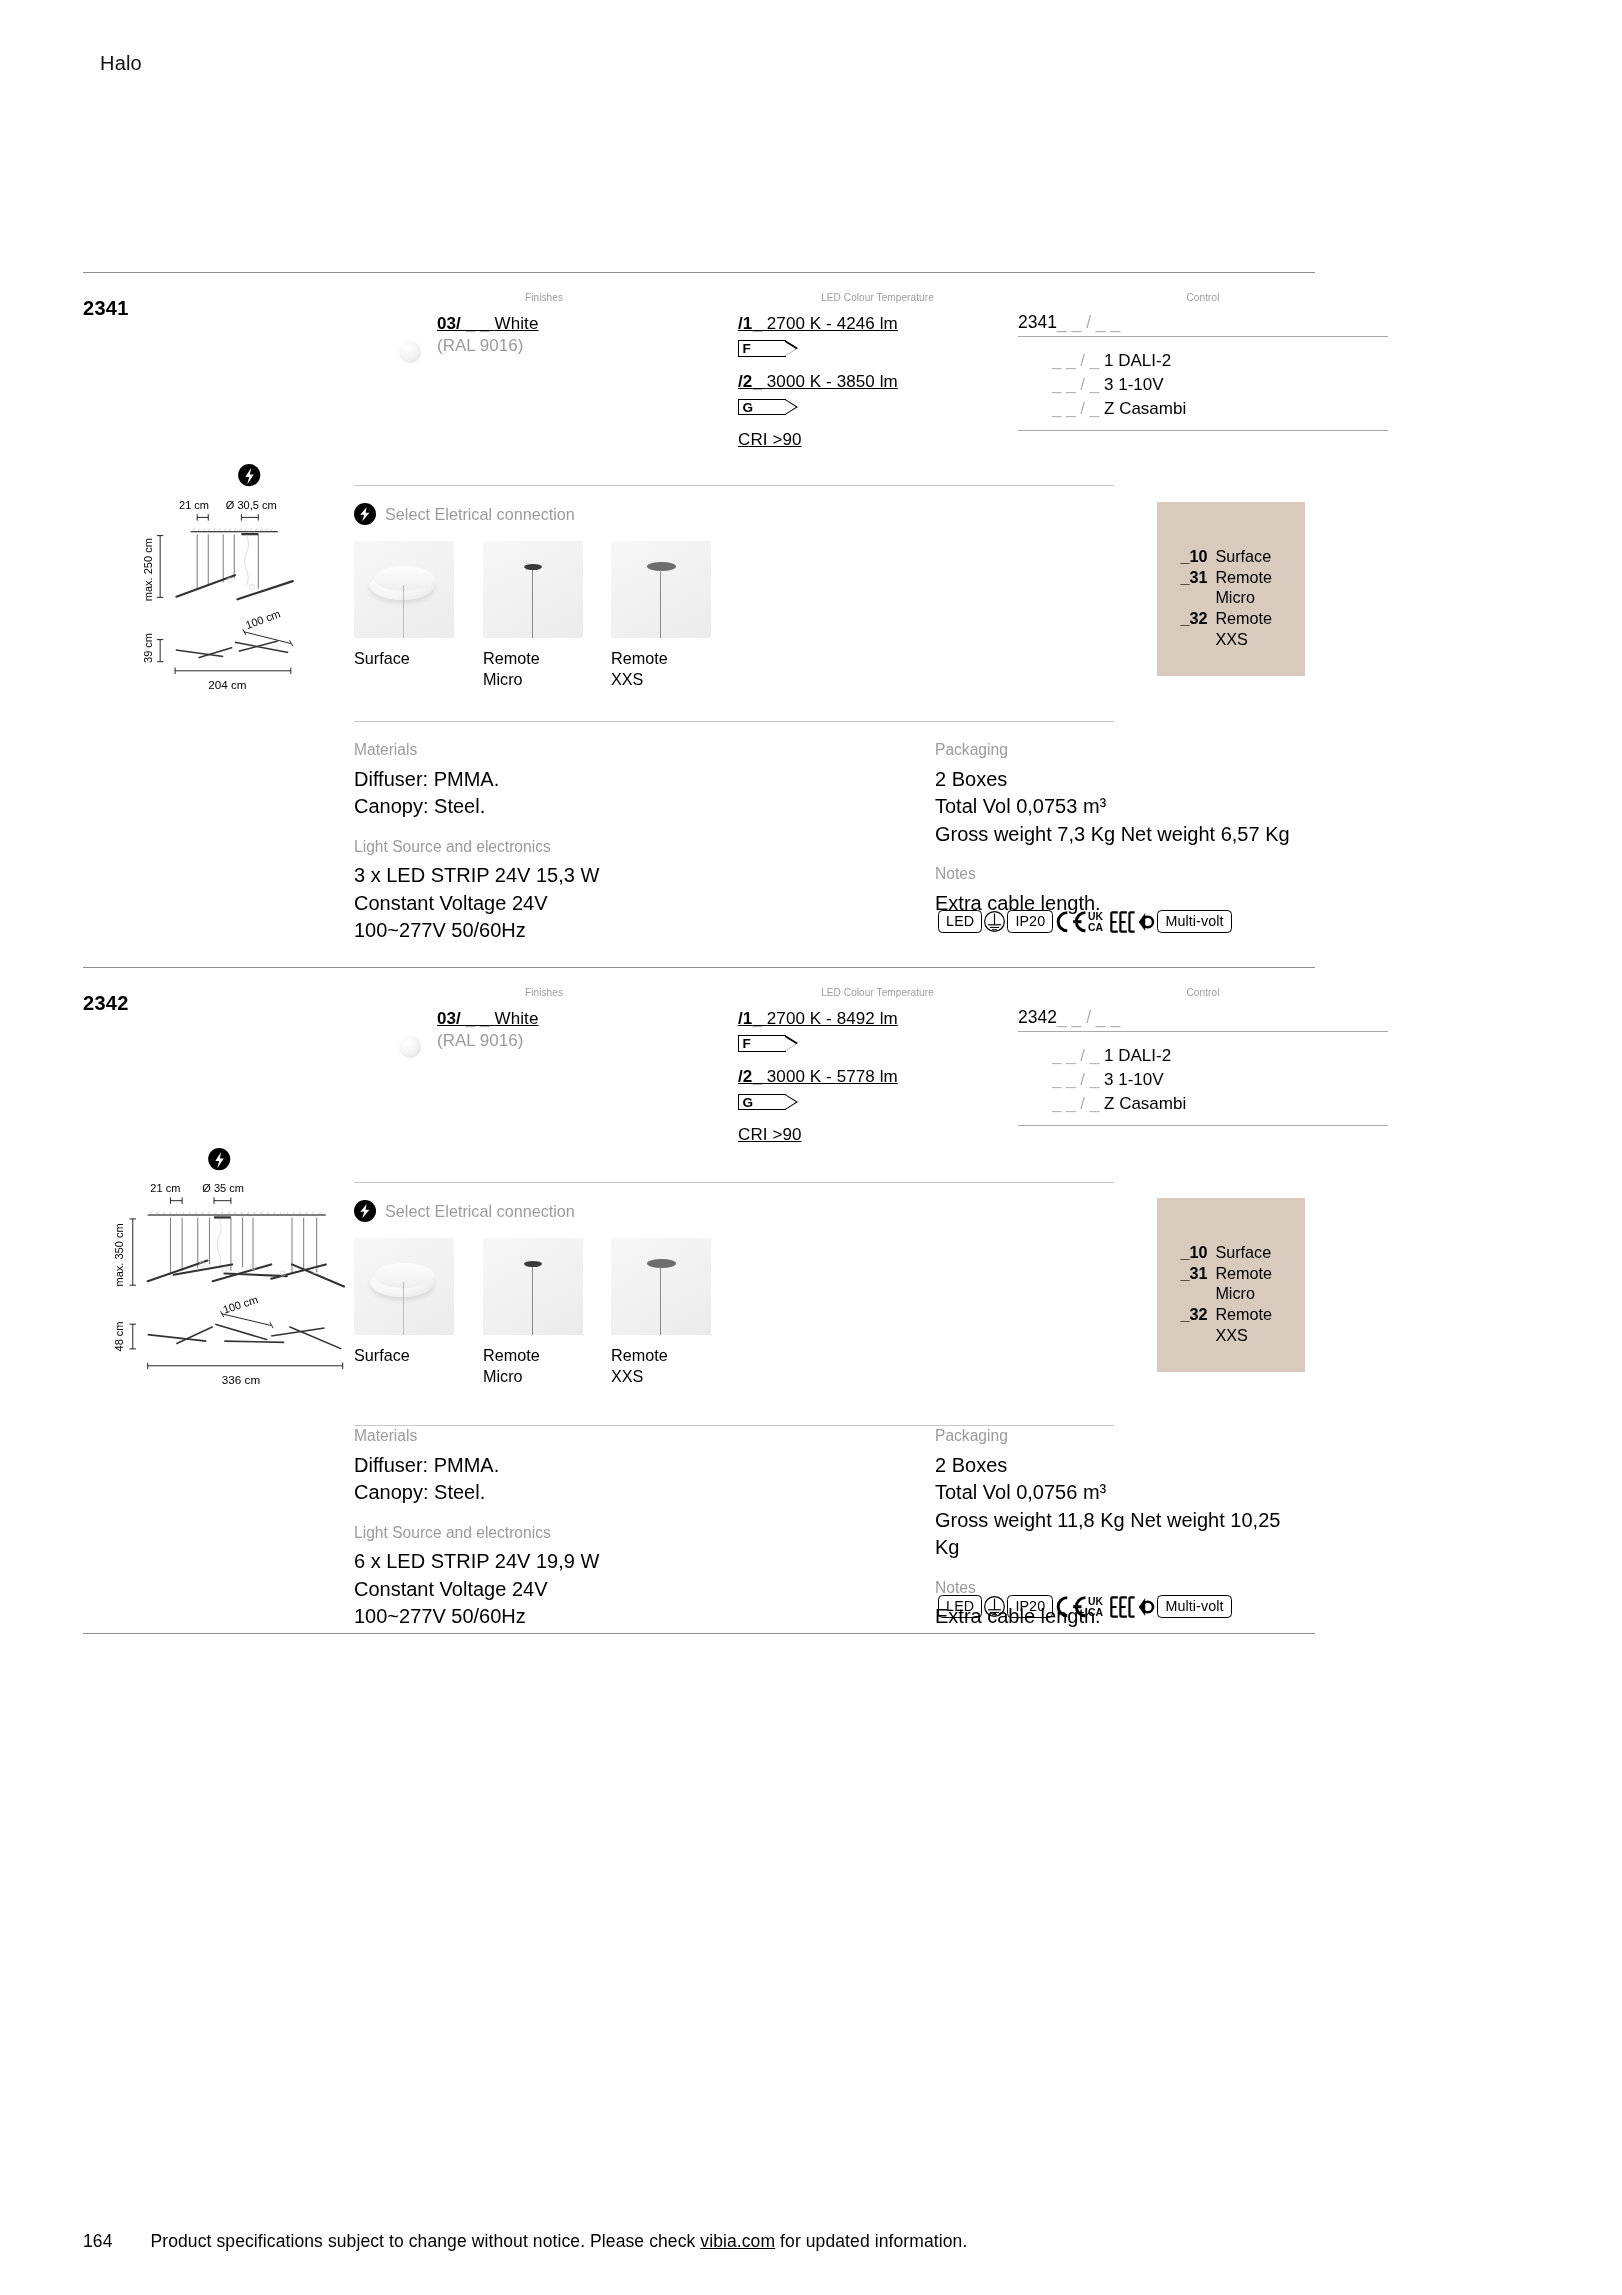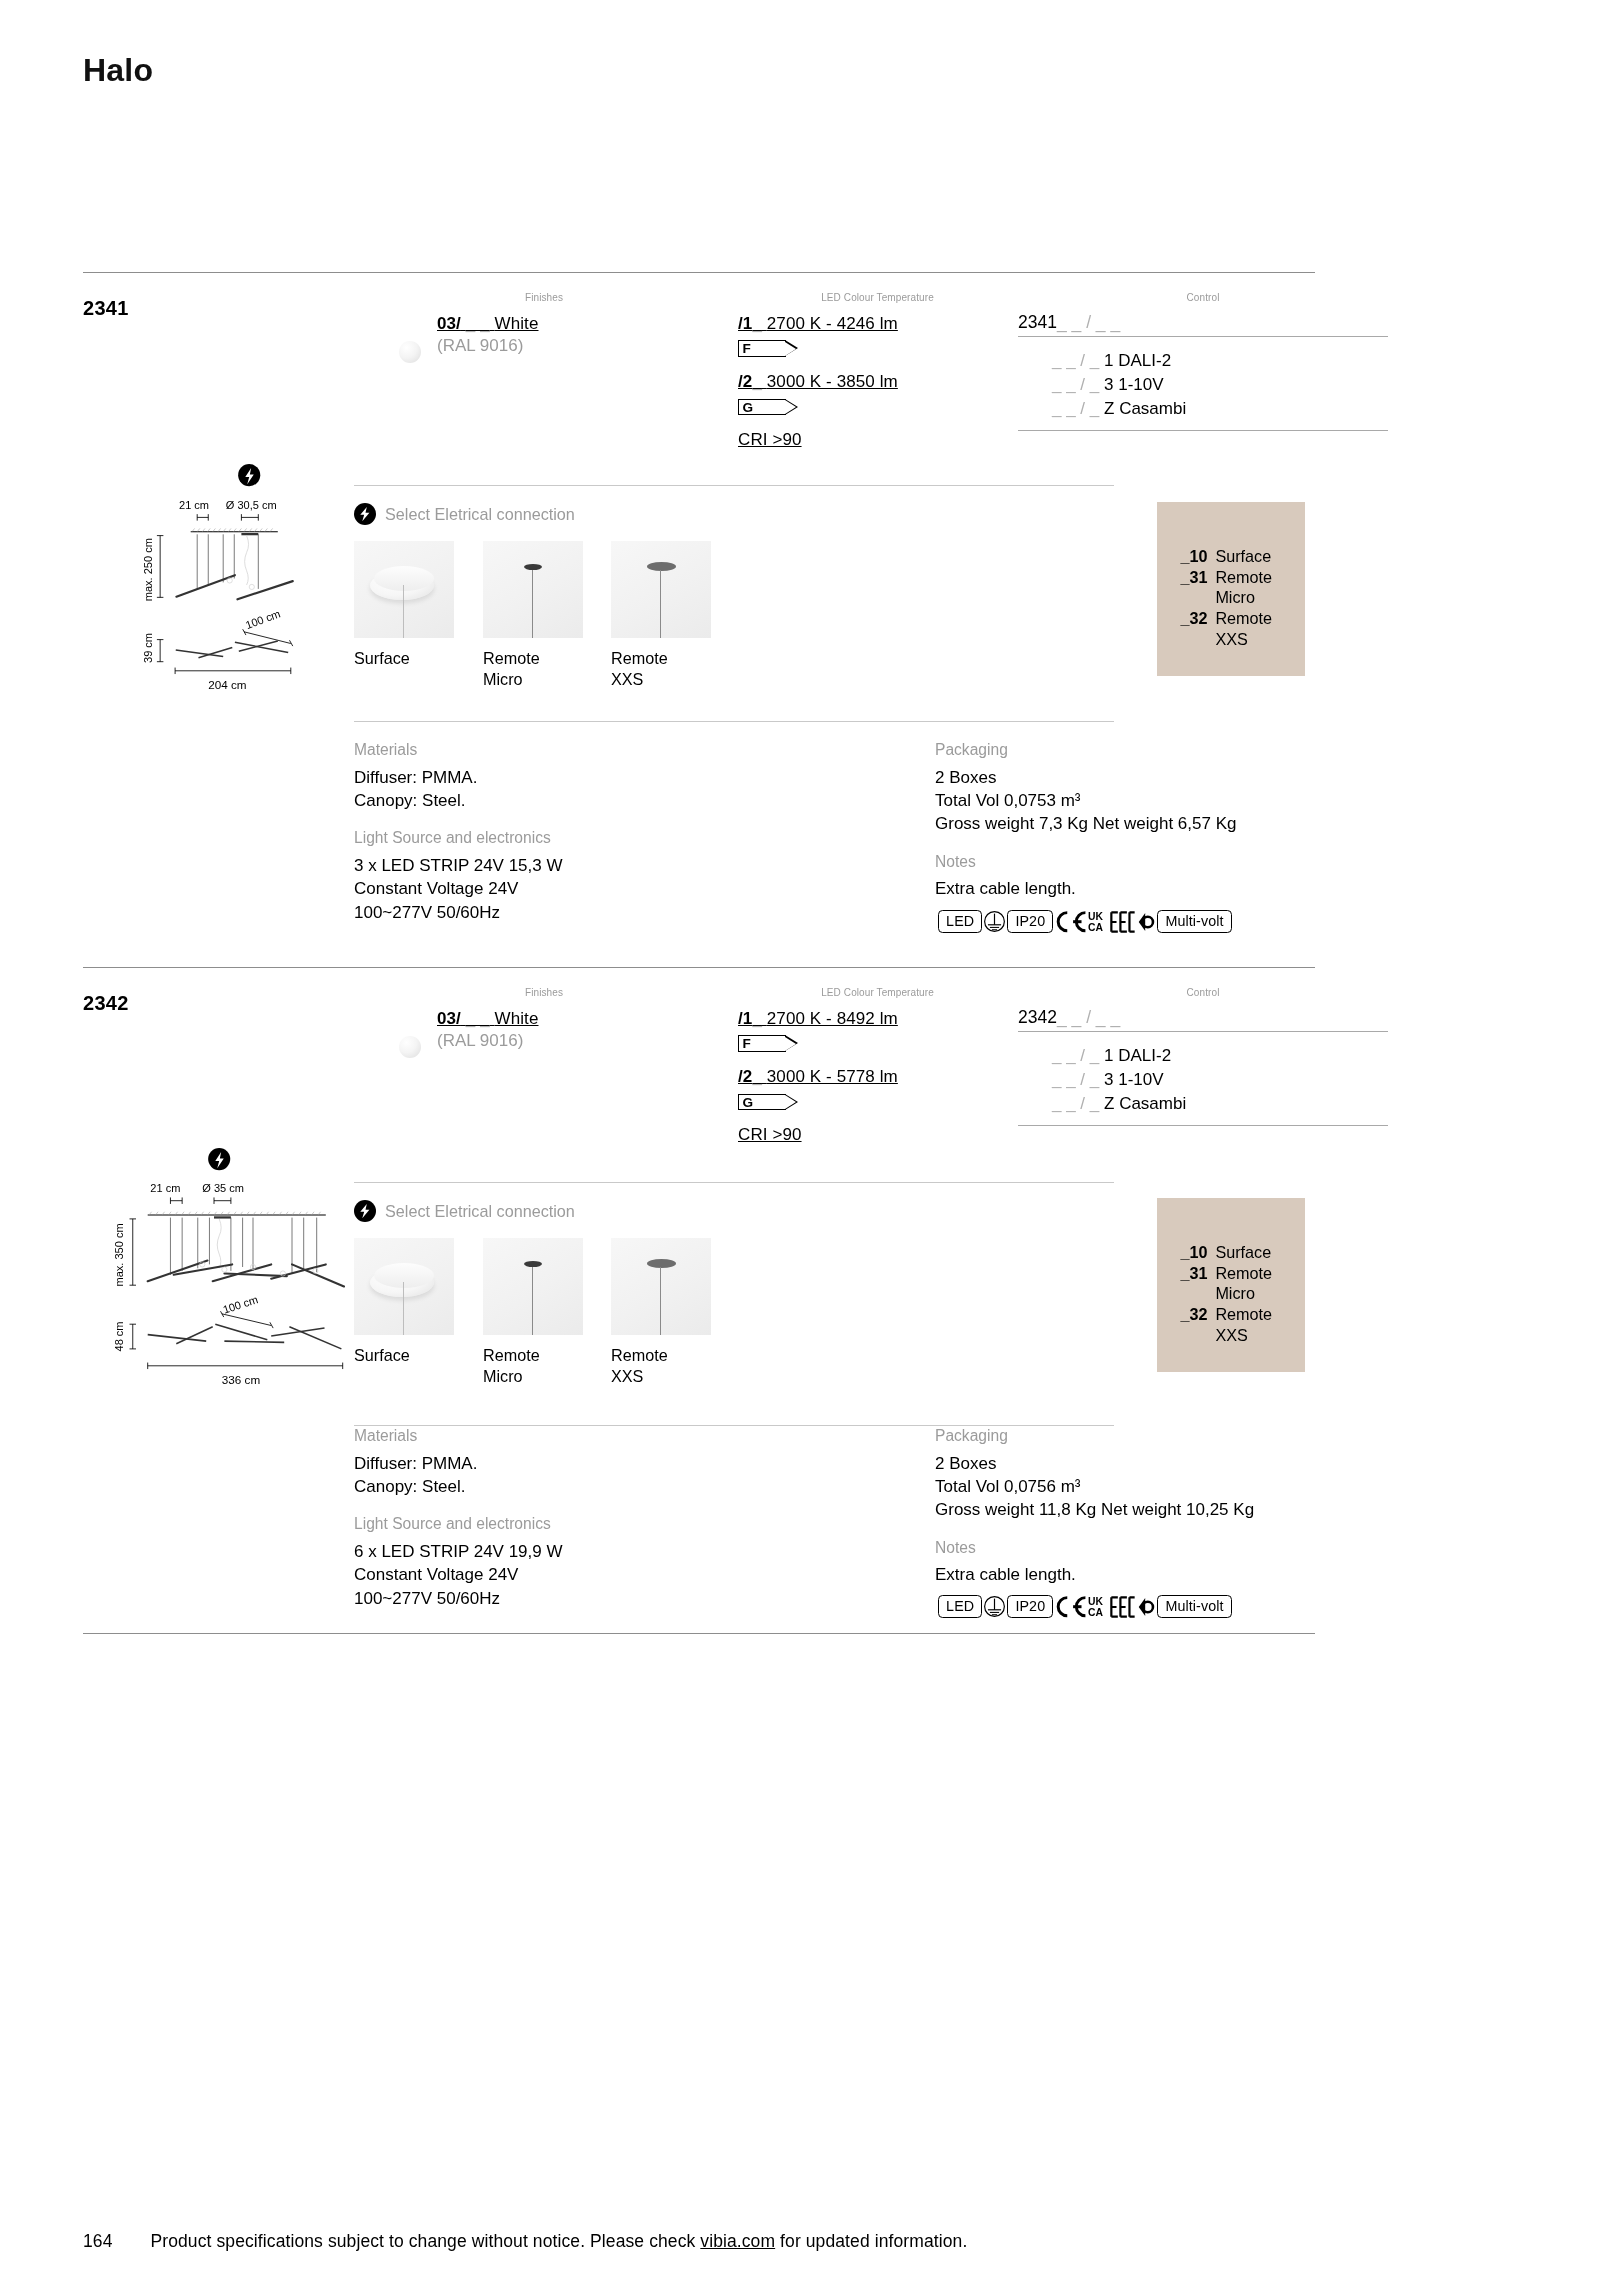--- a/index.html
+++ b/index.html
@@ -19,24 +19,24 @@
   .page {
     position: relative;
     width: 1623px;
     height: 2295px;
     box-sizing: border-box;
   }
 
   
   .page-title {
     position: absolute;
-    left: 83px;
+    left: 100px;
     top: 52px;
-    font-size: 32px;
-    font-weight: 700;
+    font-size: 20px;
+    font-weight: 400;
     letter-spacing: 0.2px;
     color: #111;
   }
 
   
   .product {
     position: absolute;
     left: 83px;
     width: 1232px;
   }
@@ -242,21 +242,21 @@
   
   .matrule {
     position: absolute; left: 354px;
     width: 760px; height: 0.6px; background: #c9c9c9;
   }
   .col-materials { position: absolute; left: 354px; width: 364px; }
   .col-packaging { position: absolute; left: 935px; width: 370px; }
   .sec-head {
     font-size: 15.6px; color: #9b9b9b; margin-bottom: 6.5px;
   }
-  .sec-body { font-size: 17px; line-height: 1.38; margin-bottom: 17px; }
+  .sec-body { font-size: 20px; line-height: 1.38; margin-bottom: 17px; }
 
   
   .badges { position: absolute; display: flex; align-items: center; }
   .badge-box {
     border: 1.2px solid #000;
     border-radius: 4.5px;
     font-size: 14.3px;
     font-weight: 400;
     padding: 2.6px 7.1px 3.2px 7.1px;
     line-height: 1;

